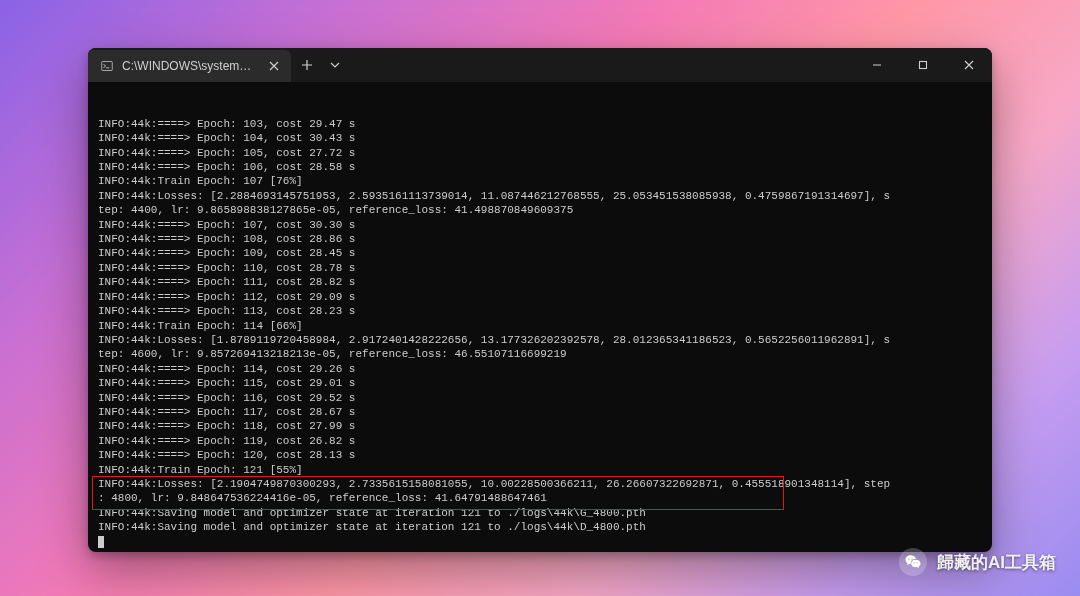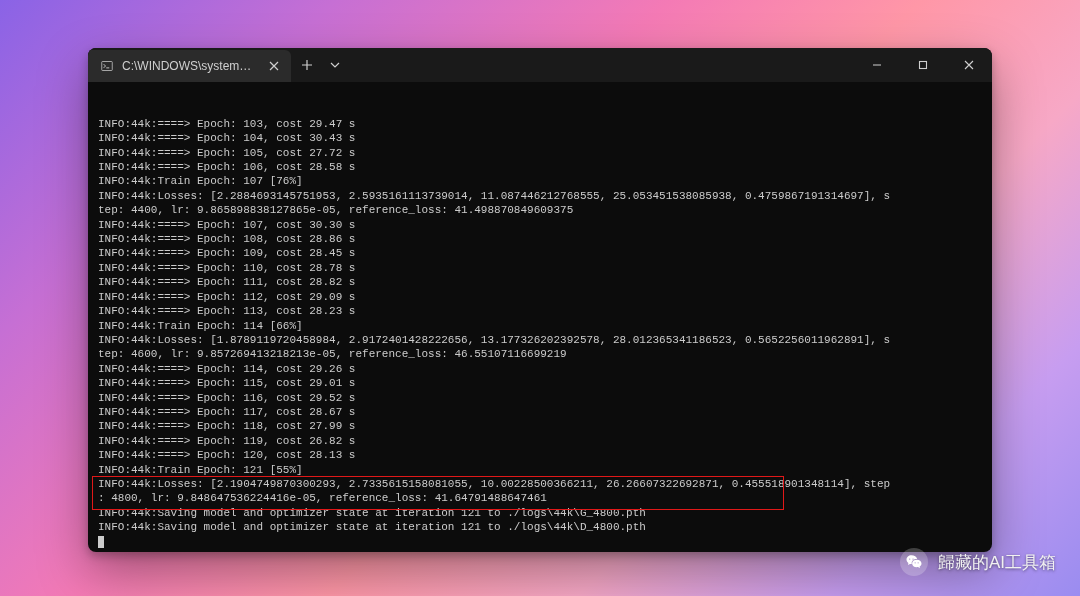--- a/index.html
+++ b/index.html
@@ -116,21 +116,21 @@
   .watermark {
     position: absolute;
     right: 24px;
     bottom: 20px;
     display: flex;
     align-items: center;
     gap: 10px;
     color: #f1f1f1;
     font-family: "Segoe UI", sans-serif;
     font-size: 17px;
-    font-weight: 400;
+    font-weight: 700;
     text-shadow: 0 1px 3px rgba(0,0,0,0.5);
   }
   .wm-icon {
     width: 28px;
     height: 28px;
     border-radius: 50%;
     background: rgba(255,255,255,0.22);
     display: flex;
     align-items: center;
     justify-content: center;

